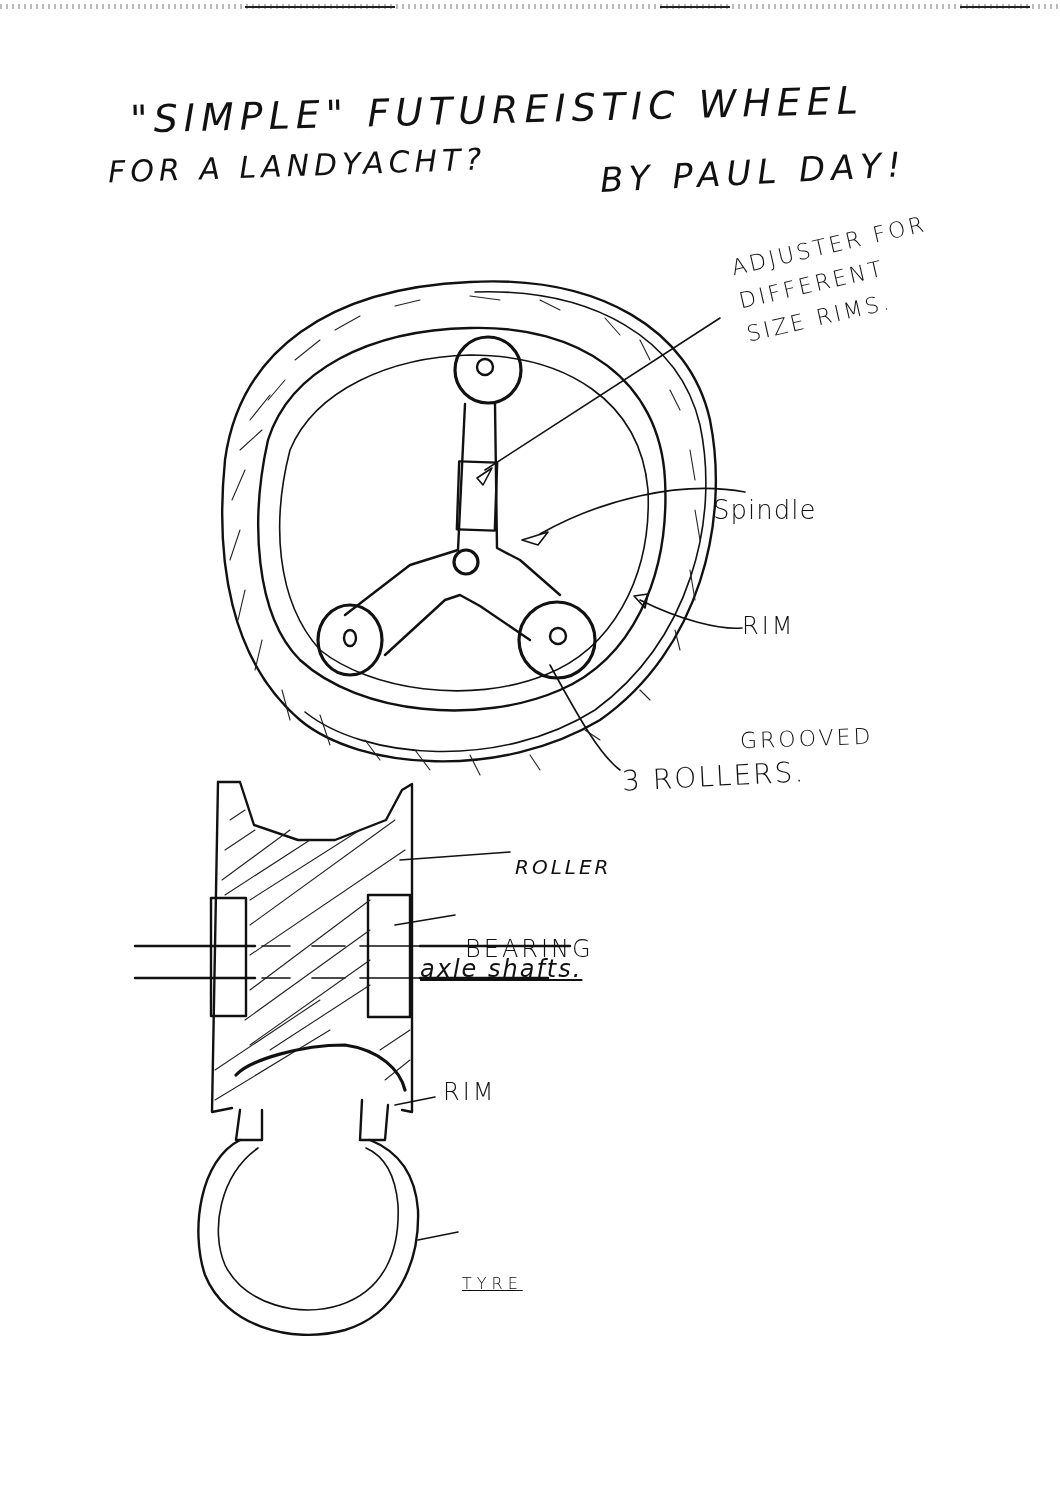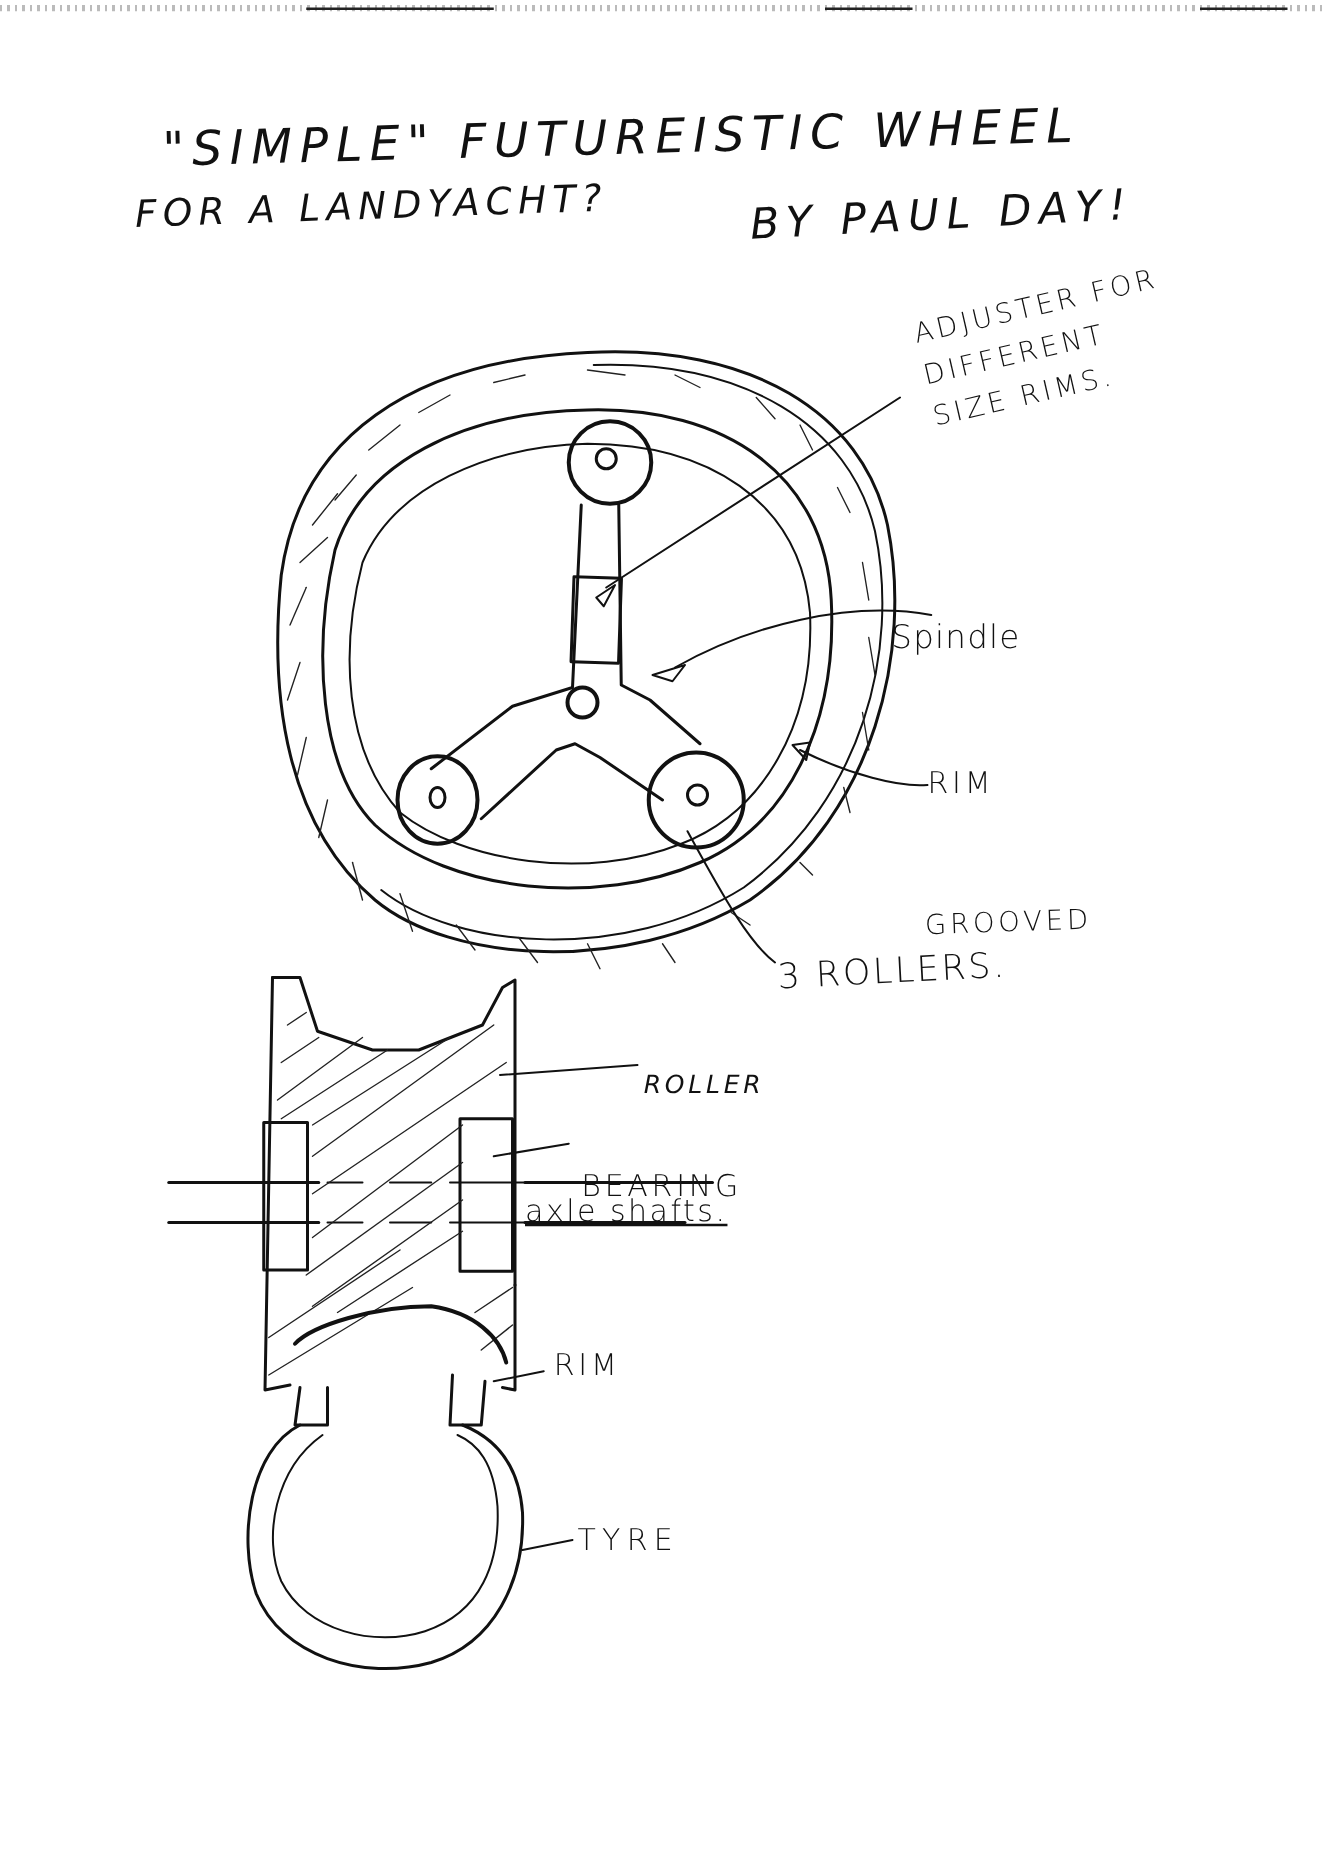--- a/index.html
+++ b/index.html
@@ -22,23 +22,23 @@
     .byline { left: 600px; top: 152px; font-size: 34px; transform: rotate(-3deg); font-style: italic; letter-spacing: 6px; }
     .lbl { font-size: 22px; }
     .lbl-adjuster { left: 728px; top: 252px; transform: rotate(-13deg); transform-origin: left top; line-height: 34px; }
     .lbl-adjuster span { display: block; }
     .lbl-spindle { left: 713px; top: 495px; font-size: 26px; letter-spacing: 1px; }
     .lbl-rim1 { left: 742px; top: 612px; font-size: 24px; }
     .lbl-grooved { left: 740px; top: 726px; font-size: 22px; transform: rotate(-2deg); }
     .lbl-rollers { left: 622px; top: 760px; font-size: 28px; transform: rotate(-3deg); letter-spacing: 2px; }
     .lbl-roller2 { left: 515px; top: 840px; font-size: 20px; font-style: italic; margin-top: 15px; }
     .lbl-bearing { left: 465px; top: 935px; font-size: 24px; }
-    .lbl-axle { left: 420px; top: 955px; font-size: 24px; letter-spacing: 2px; text-decoration: underline; }
+    .lbl-axle { left: 420px; top: 955px; font-size: 24px; font-style: italic; letter-spacing: 2px; text-decoration: underline; }
     .lbl-rim2 { left: 443px; top: 1078px; font-size: 24px; }
-    .lbl-tyre { left: 462px; top: 1218px; font-size: 24px; letter-spacing: 5px; }
+    .lbl-tyre { left: 462px; top: 1274px; font-size: 16px; letter-spacing: 5px; text-decoration: underline; }
   </style>
 </head>
 <body>
 
 <div class="page">
 
   <div class="scandots" style="left:0;width:1060px;"></div>
   <div class="scanline" style="left:245px;width:150px;"></div>
   <div class="scanline" style="left:660px;width:70px;"></div>
   <div class="scanline" style="left:960px;width:70px;"></div>

